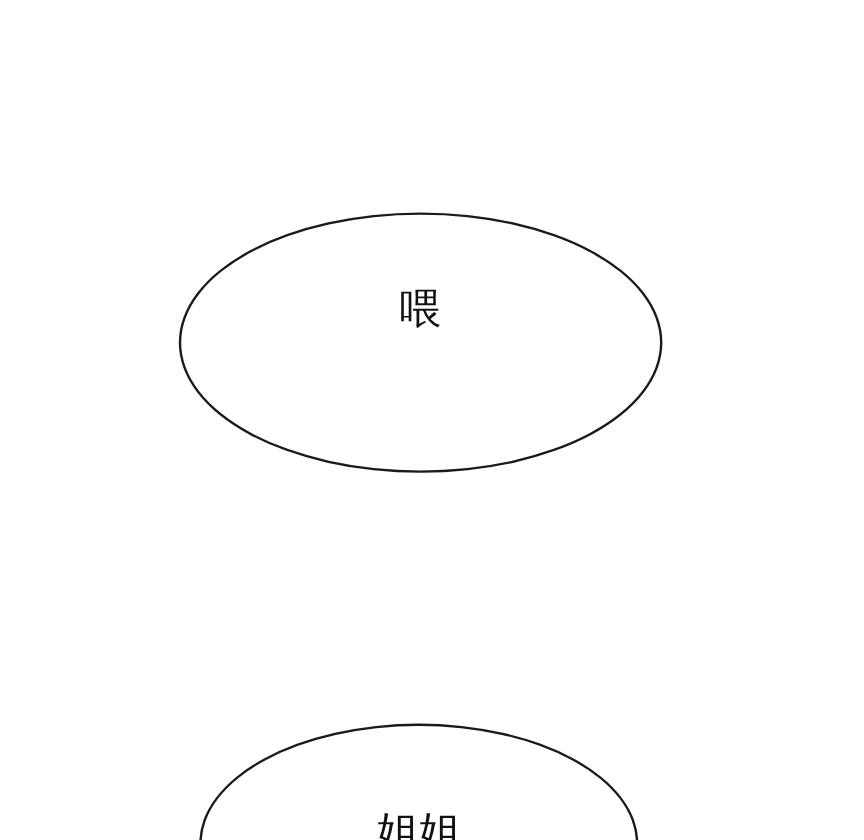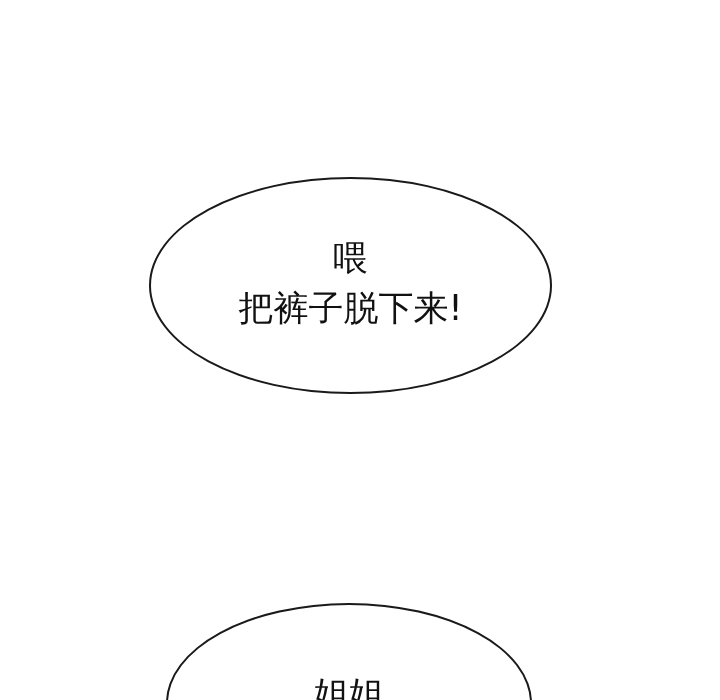--- a/index.html
+++ b/index.html
@@ -47,18 +47,17 @@
     .bubble-1 .line-1 { top: 54px; }
     .bubble-1 .line-2 { top: 104px; }
     .bubble-2 .line-1 { top: 64px; }
   </style>
 </head>
 <body>
 
 <div class="page">
   <div class="bubble bubble-1">
     <div class="bubble-text line-1">喂</div>
-    <div class="bubble-text line-2">把裤子脱下来!</div>
   </div>
   <div class="bubble bubble-2">
     <div class="bubble-text line-1">姐姐</div>
   </div>
 </div>
 
 </body></html>

